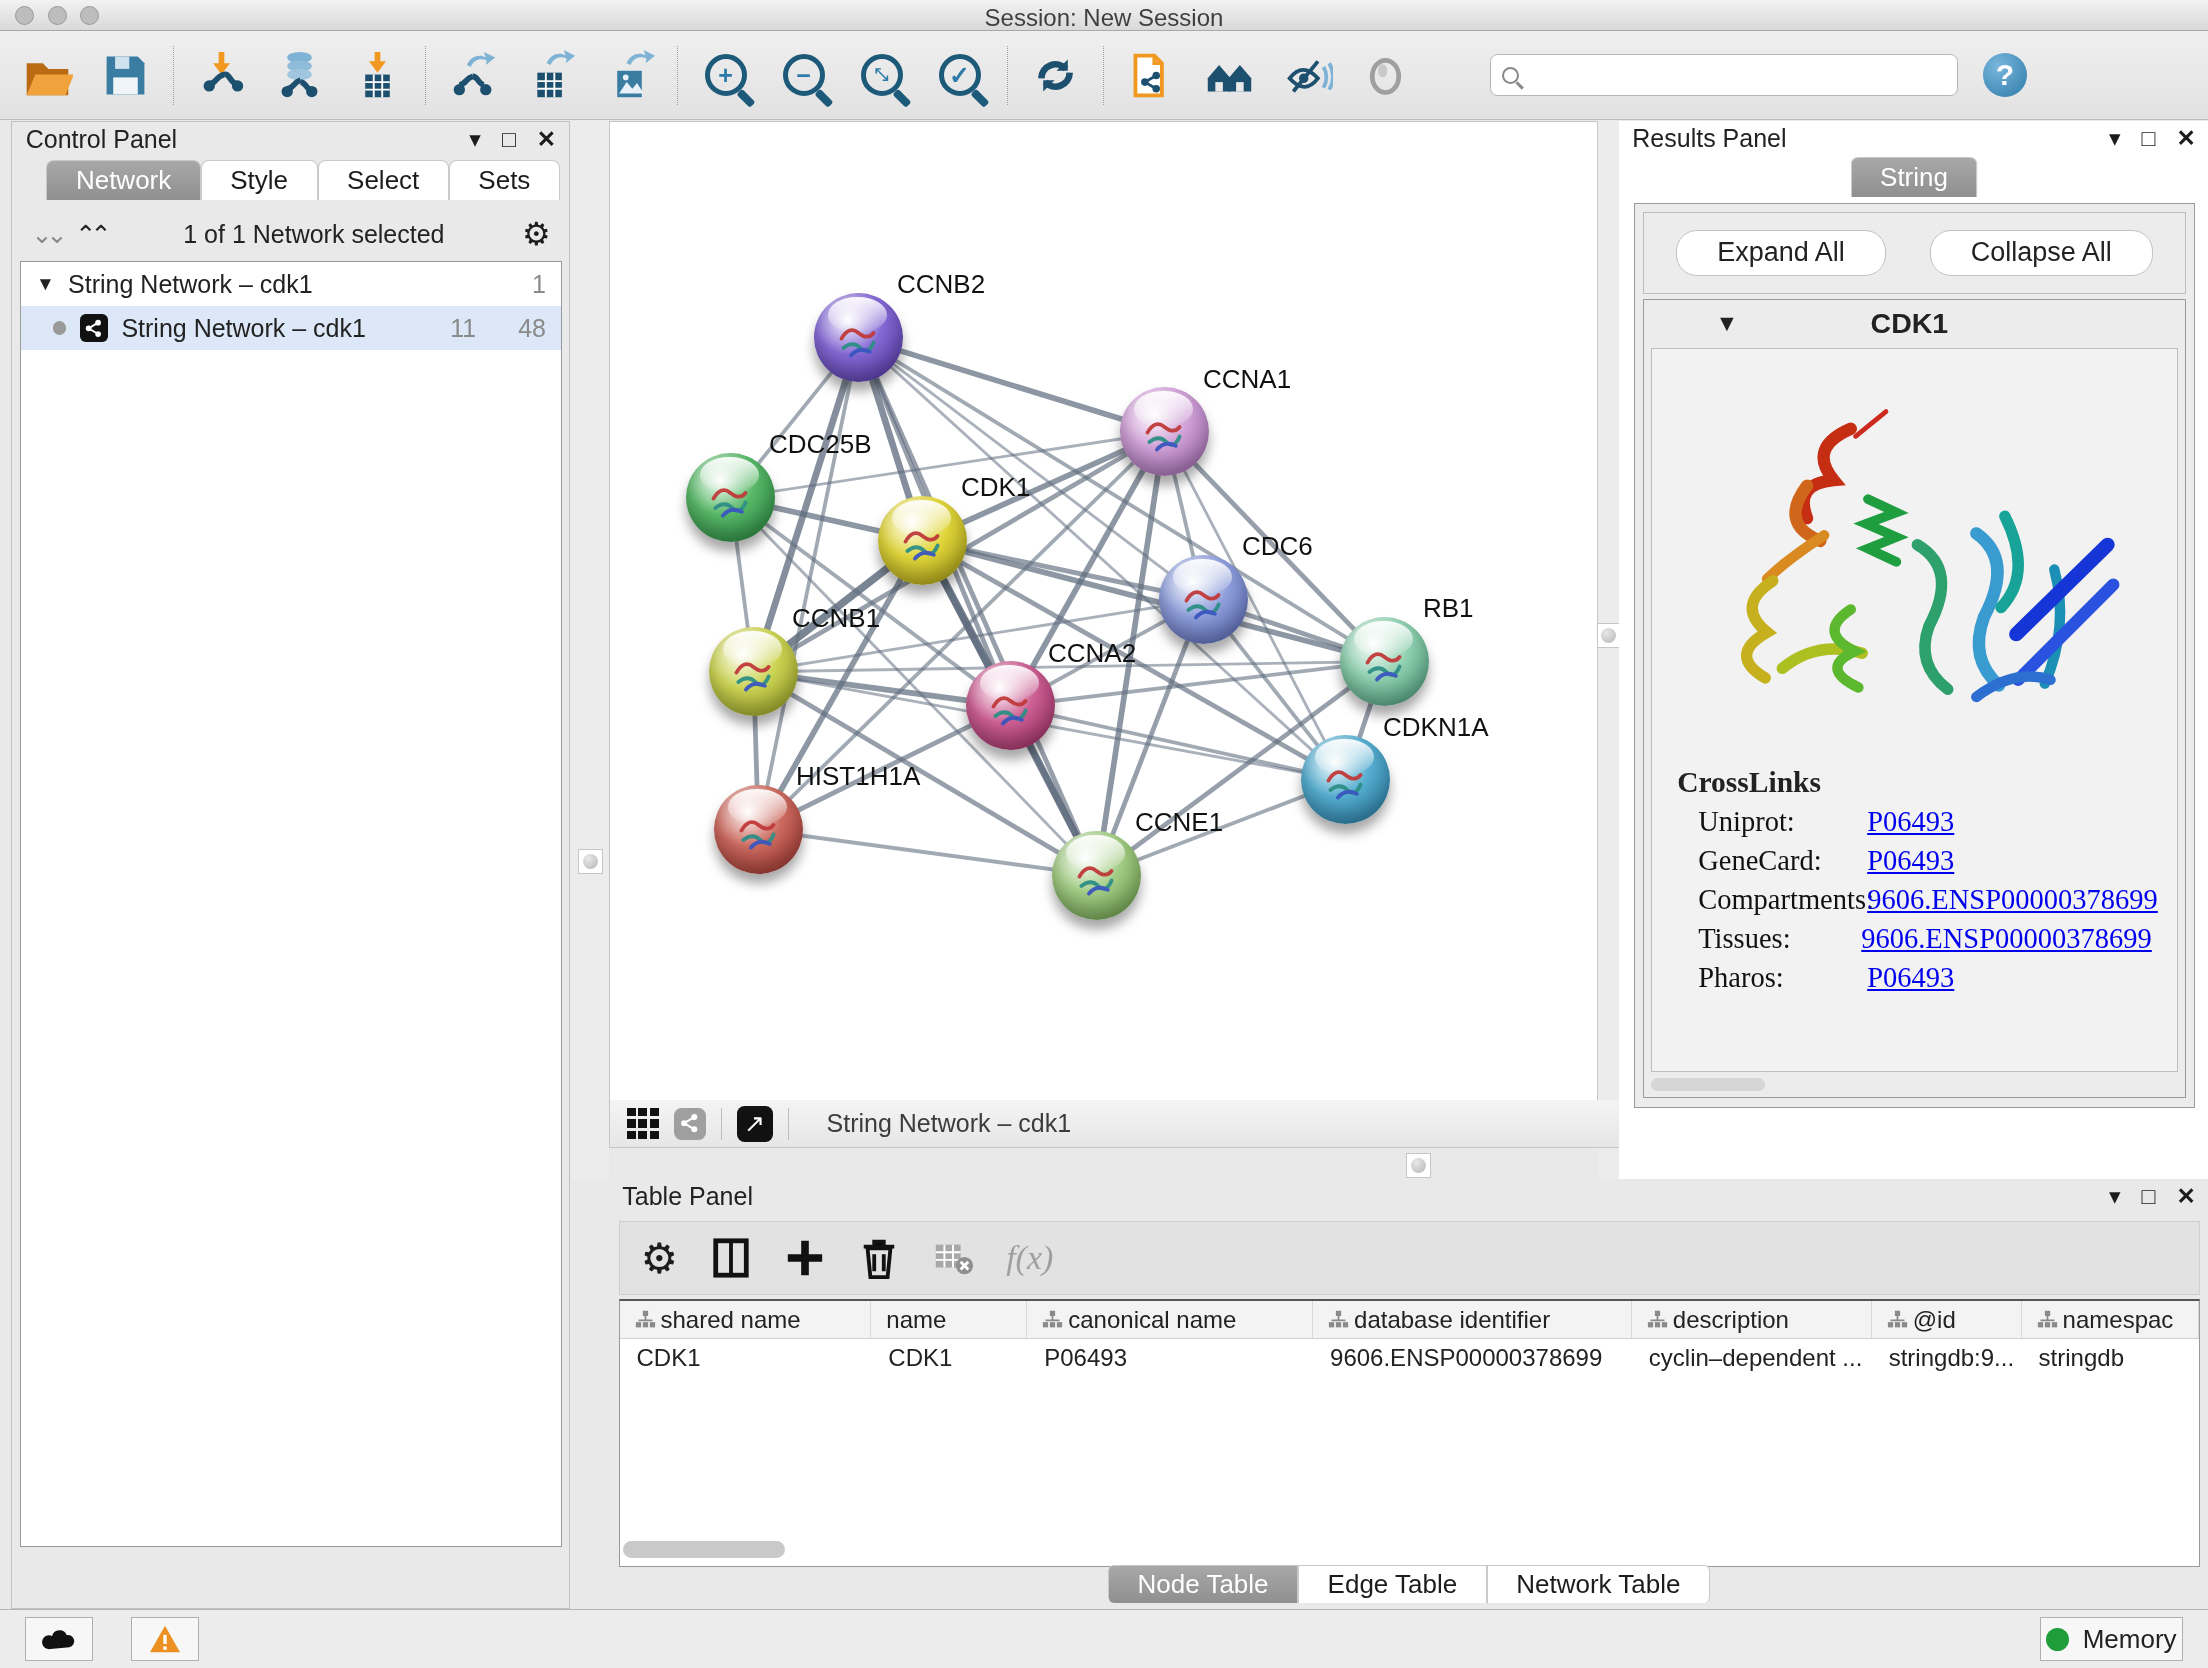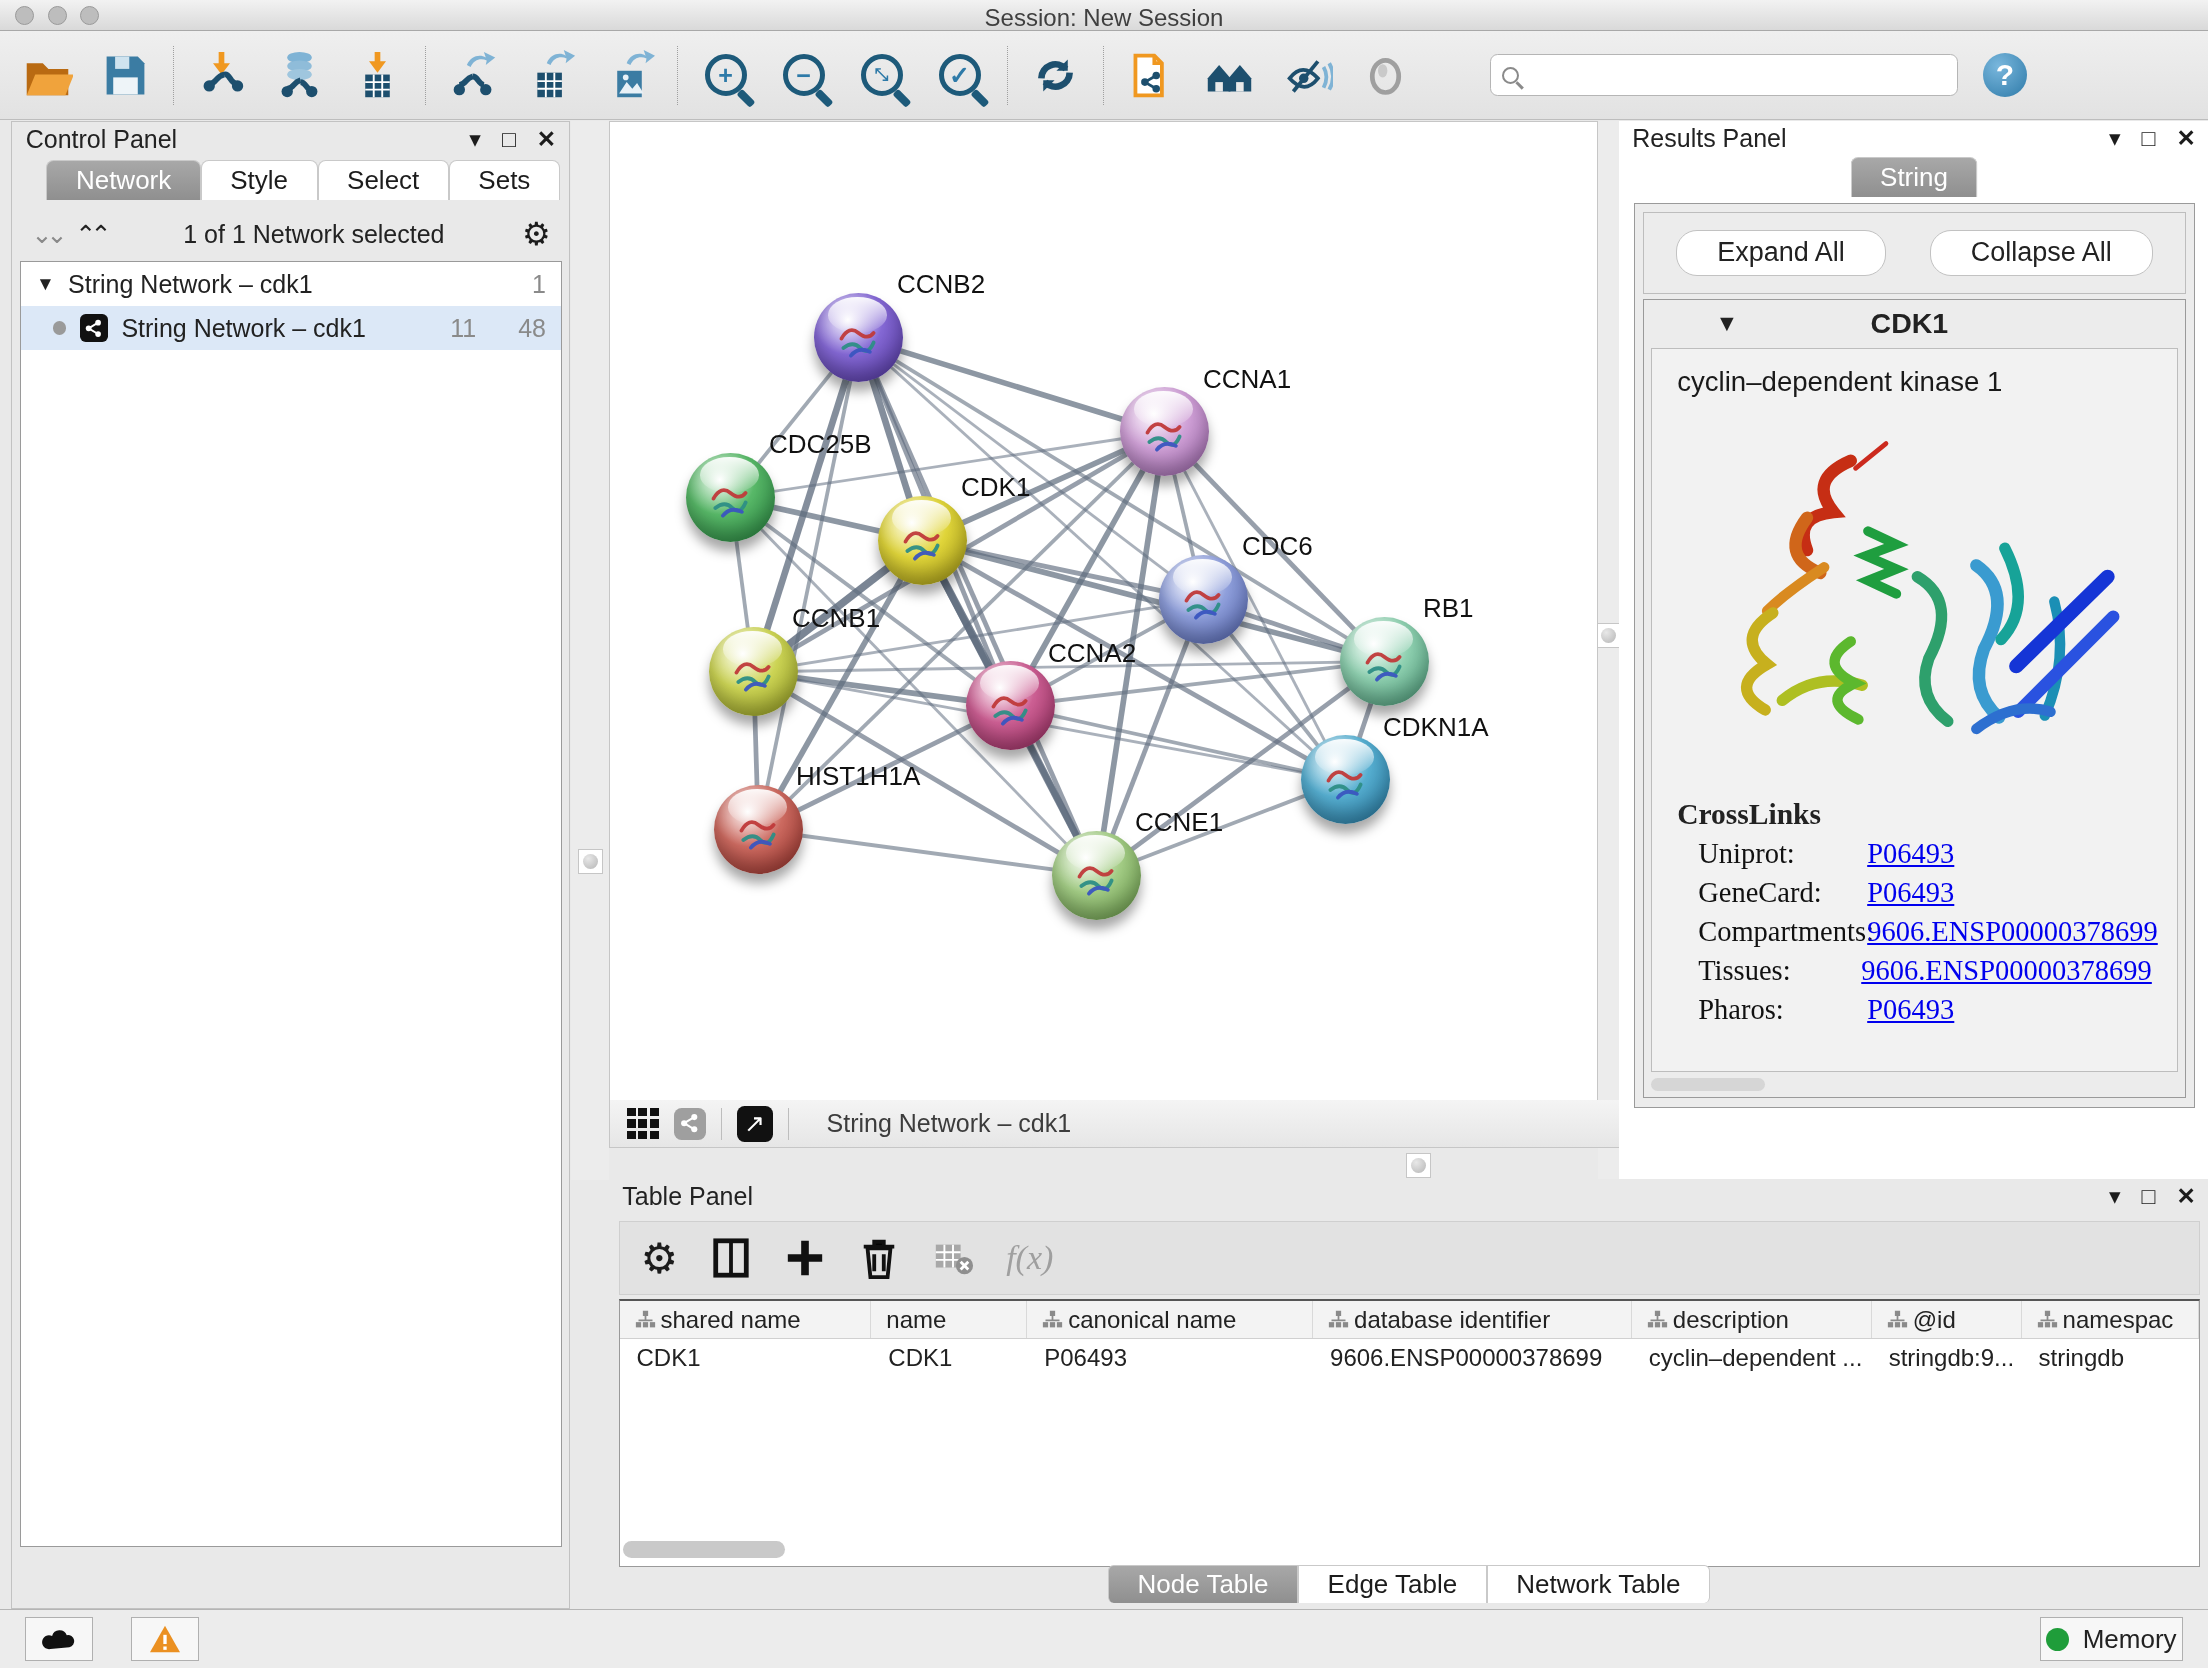--- a/index.html
+++ b/index.html
@@ -550,21 +550,20 @@
       <div id="rp-buttons">
         <div class="rp-btn">Expand All</div>
         <div class="rp-btn">Collapse All</div>
       </div>
       <div id="rp-section">
         <div id="rp-sec-head">
           <span class="tri">▼</span>
           <span class="ttl">CDK1</span>
         </div>
         <div id="rp-content">
-          <div id="rp-desc">cyclin–dependent kinase 1</div>
           <svg id="protein-img" width="447" height="373" viewBox="0 0 470 392" fill="none" stroke-linecap="round">
             <path d="M205 30l-32 26" stroke="#cc2a1e" stroke-width="5"></path>
             <path d="M168 48q-46 20 -18 54q-42 4 -28 40" stroke="#c62e14" stroke-width="13"></path>
             <path d="M122 108q-30 40 14 58" stroke="#d0661a" stroke-width="13"></path>
             <path d="M140 160q-40 26 -60 46" stroke="#d98a20" stroke-width="11"></path>
             <path d="M86 208q-40 26 -6 54q-42 24 -2 48" stroke="#c7b01e" stroke-width="12"></path>
             <path d="M96 300q36 -30 84 -16" stroke="#aebf22" stroke-width="12"></path>
             <path d="M186 122l30 14-32 12 32 14-30 12 30 14" stroke="#1f9e3f" stroke-width="10"></path>
             <path d="M168 238q-36 24 4 44q-38 18 4 38" stroke="#5cb82e" stroke-width="11"></path>
             <path d="M238 170q44 26 12 86q-14 40 20 66" stroke="#2ea06c" stroke-width="12"></path>

